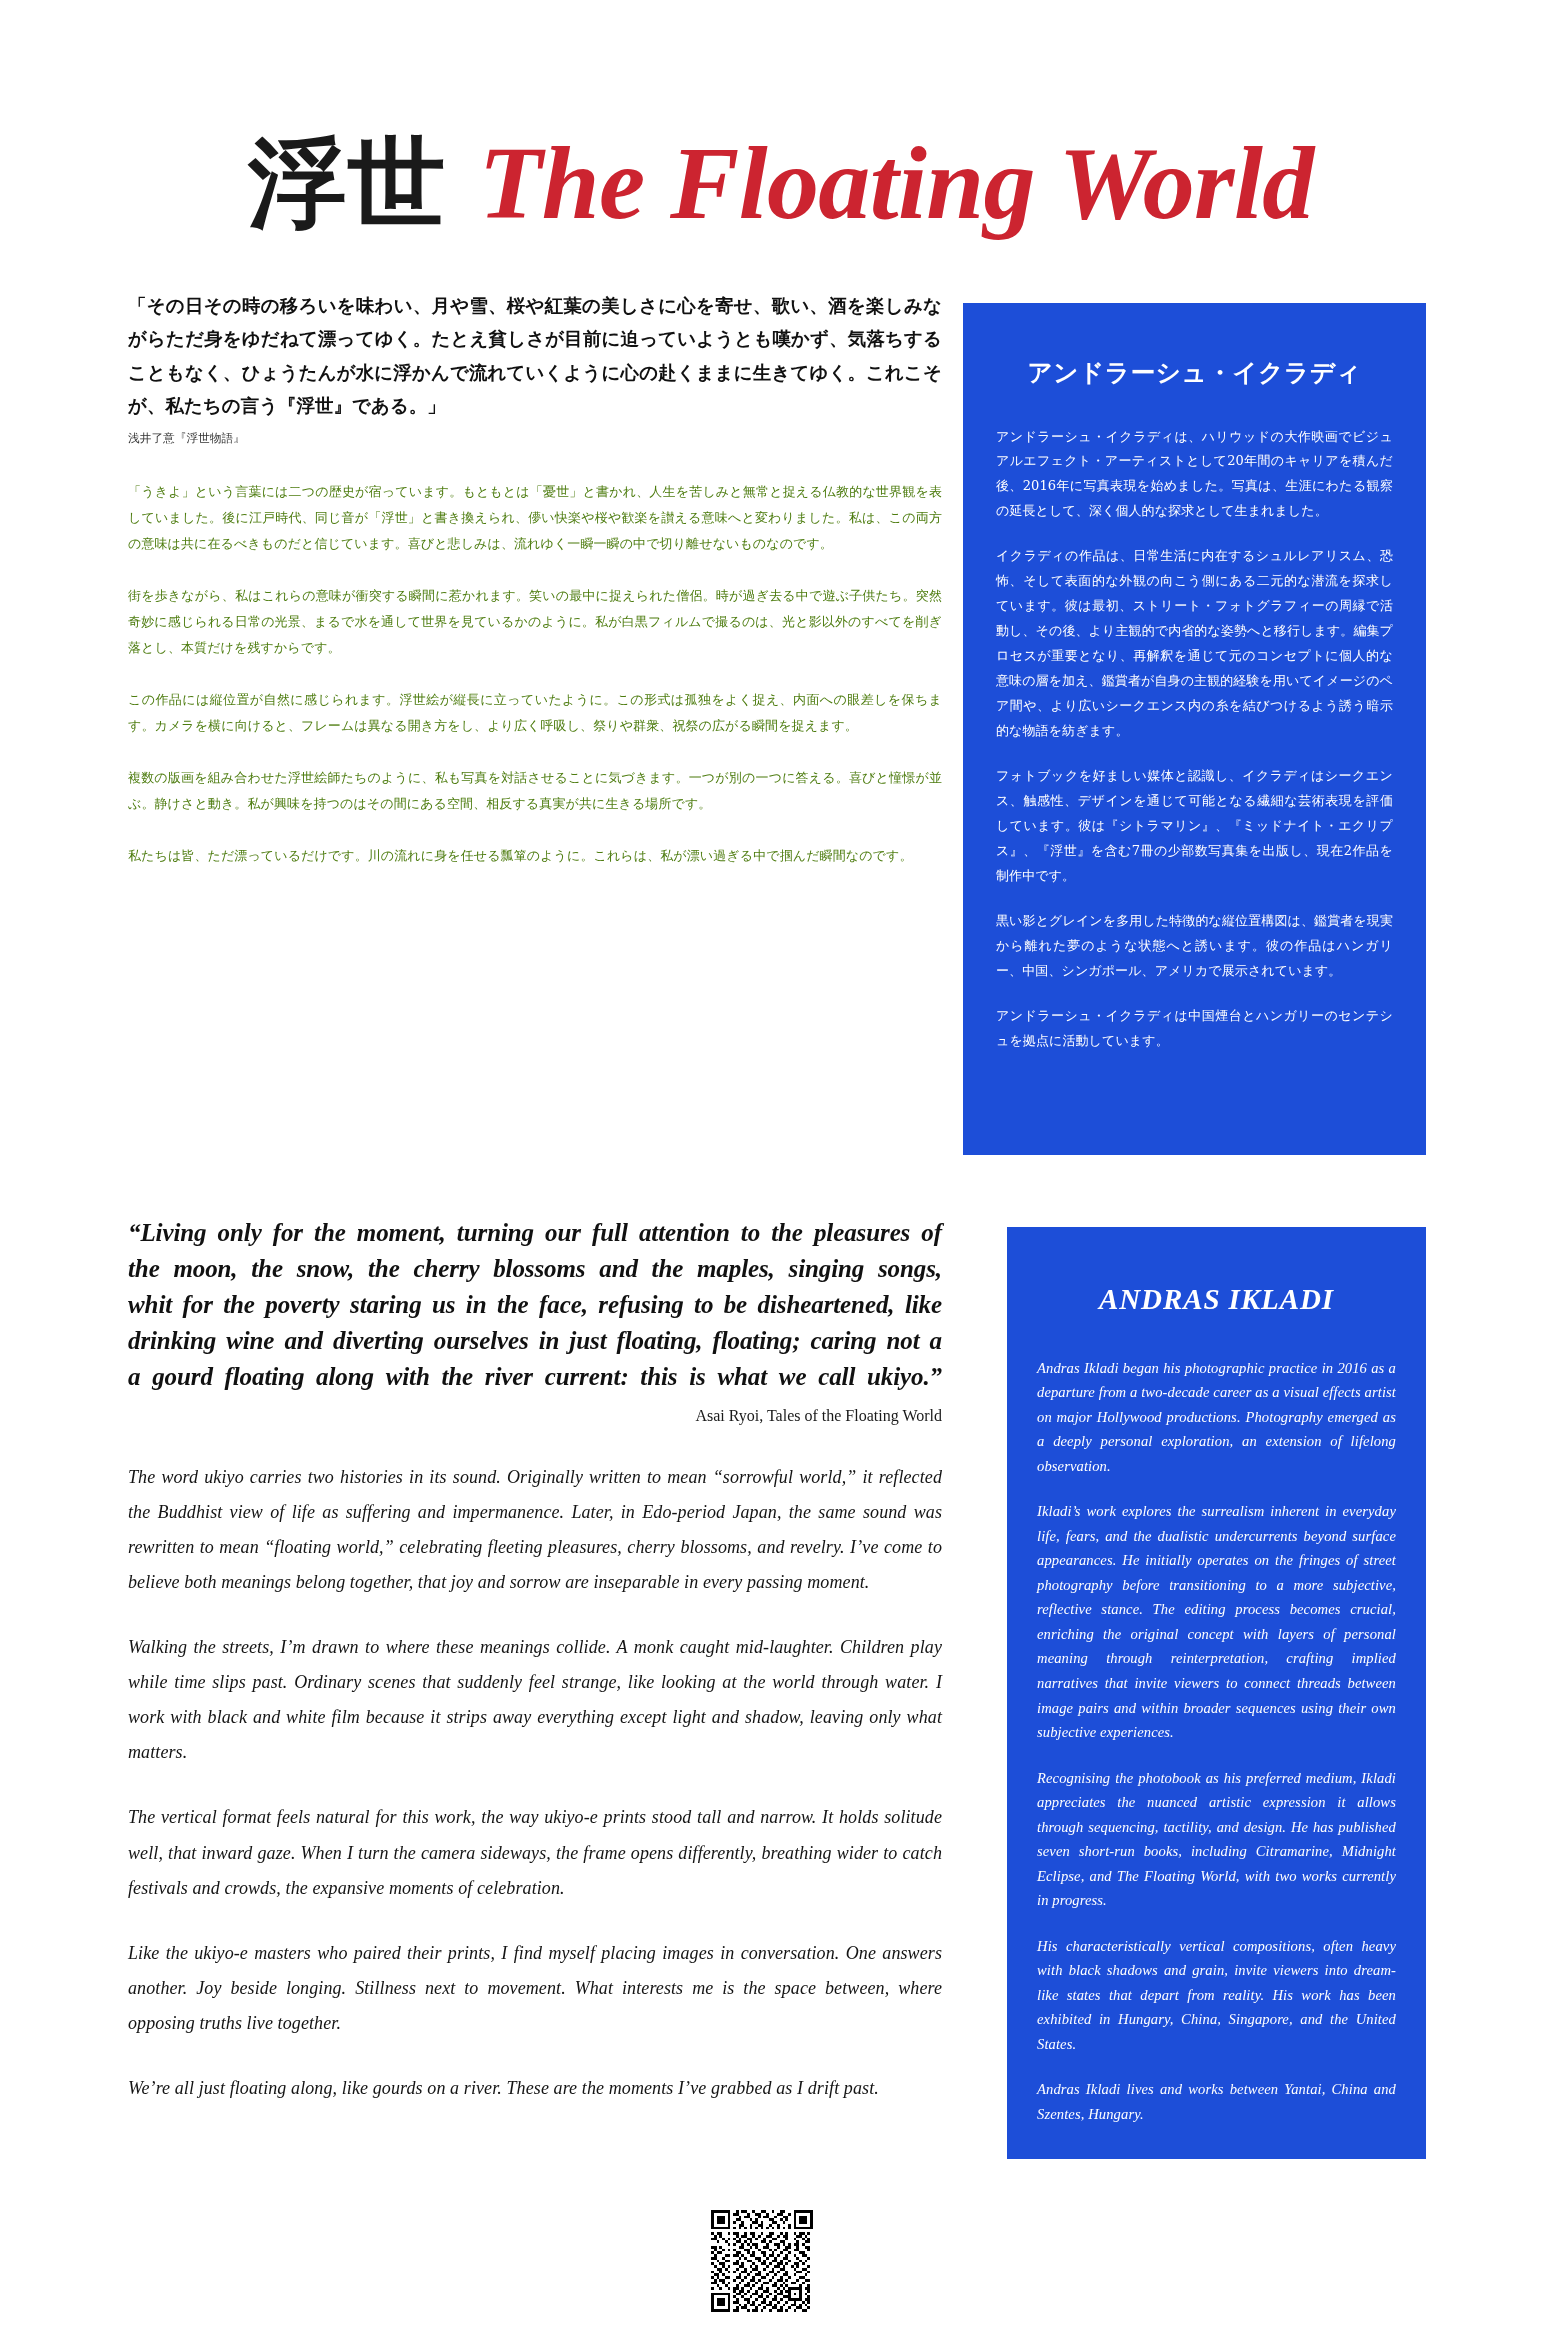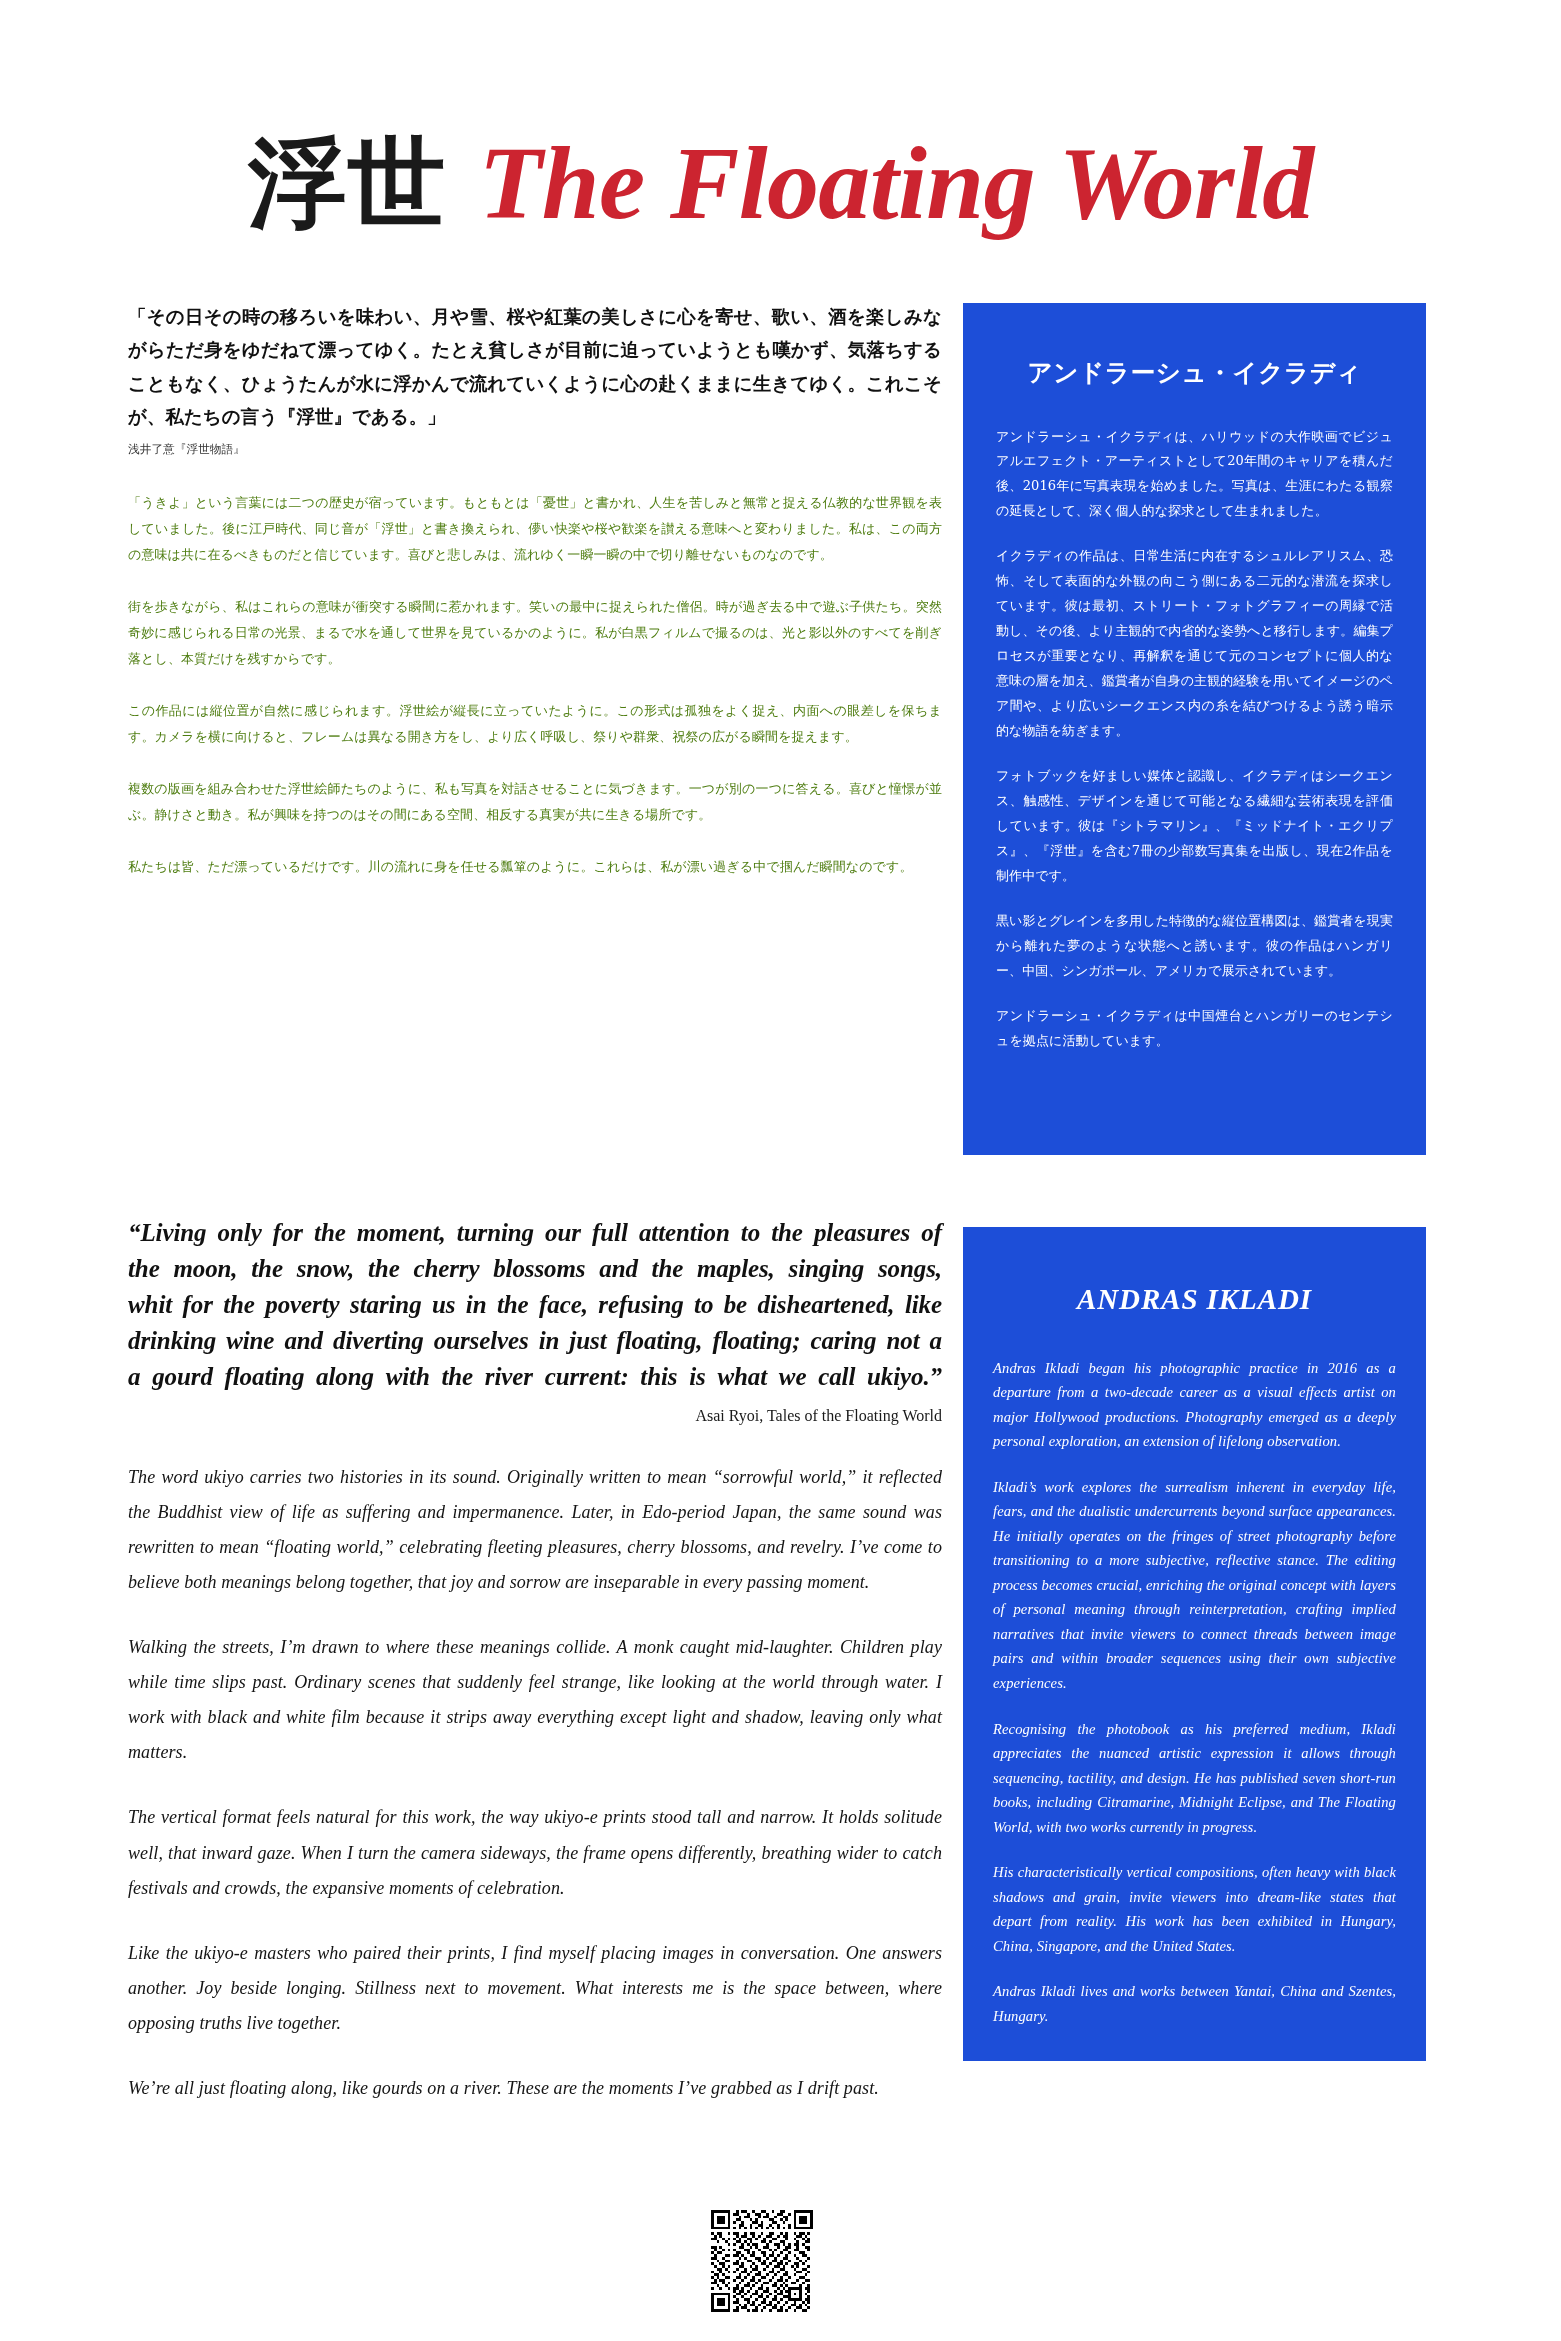--- a/index.html
+++ b/index.html
@@ -52,21 +52,21 @@
     line-height: 1;
     color: #CC2430;
     letter-spacing: -0.6px;
     white-space: nowrap;
   }
 
   
   .left-col {
     position: absolute;
     left: 128px;
-    top: 300px;
+    top: 289px;
     width: 814px;
   }
   .right-col {
     position: absolute;
     left: 963px;
     top: 303px;
     width: 463px;
   }
 
   
@@ -120,20 +120,21 @@
     font-size: 13px;
     line-height: 1.92;
     margin: 0 0 20px 0;
     text-align: justify;
     letter-spacing: 0.1px;
   }
   .panel-jp p:last-child { margin-bottom: 0; }
 
   .panel-en {
     padding: 34px 30px 33px 30px;
+    margin-left: 44px;
   }
   .panel-en-title {
     font-family: "Liberation Serif", "DejaVu Serif", serif;
     font-style: italic;
     font-weight: 700;
     font-size: 29px;
     line-height: 1.2;
     text-align: center;
     margin: 21px 0 39px 0;
     letter-spacing: 0.9px;

